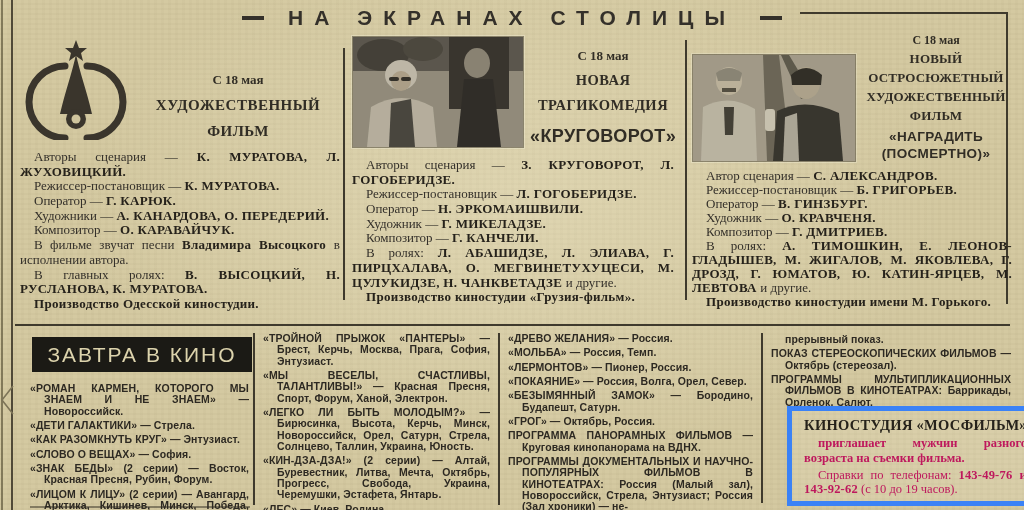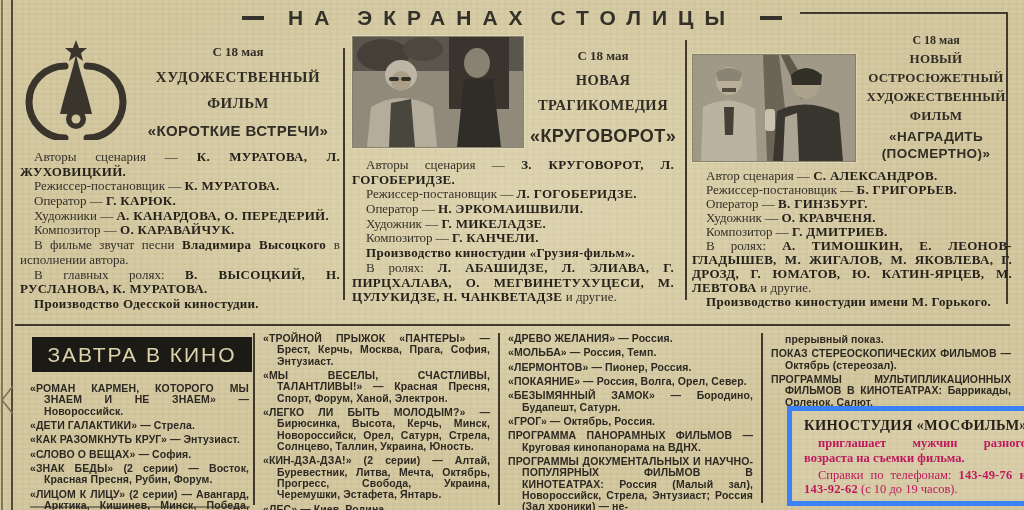--- a/index.html
+++ b/index.html
@@ -118,21 +118,20 @@
         <polygon points="55,0 58,8 66,8 60,13 62,21 55,16 48,21 50,13 44,8 52,8" fill="#3a352c"></polygon>
         <path d="M55,14 C58,30 66,52 71,74 L39,74 C44,52 52,30 55,14 Z" fill="#3a352c"></path>
         <circle cx="55" cy="79" r="10" fill="#3a352c"></circle>
         <circle cx="55" cy="79" r="4.5" fill="#cfc49c"></circle>
       </svg>
     </div>
     <div class="head-text">
       <div class="release-date">С 18 мая</div>
       <div class="kind">ХУДОЖЕСТВЕННЫЙ</div>
       <div class="kind">ФИЛЬМ</div>
-      <div class="film-title">«КОРОТКИЕ ВСТРЕЧИ»</div>
     </div>
   </div>
   <div class="credits">
     <p class="credit"><span>Авторы сценария — </span><b>К. МУРАТОВА, Л. ЖУХОВИЦКИЙ.</b><span></span></p>
     <p class="credit"><span>Режиссер-постановщик — </span><b>К. МУРАТОВА.</b><span></span></p>
     <p class="credit"><span>Оператор — </span><b>Г. КАРЮК.</b><span></span></p>
     <p class="credit"><span>Художники — </span><b>А. КАНАРДОВА, О. ПЕРЕДЕРИЙ.</b><span></span></p>
     <p class="credit"><span>Композитор — </span><b>О. КАРАВАЙЧУК.</b><span></span></p>
     <p class="credit"><span>В фильме звучат песни </span><b>Владимира Высоцкого </b><span>в исполнении автора.</span></p>
     <p class="credit"><span>В главных ролях: </span><b>В. ВЫСОЦКИЙ, Н. РУСЛАНОВА, К. МУРАТОВА.</b><span></span></p>
@@ -166,22 +165,22 @@
       <div class="kind">ТРАГИКОМЕДИЯ</div>
       <div class="film-title">«КРУГОВОРОТ»</div>
     </div>
   </div>
   <div class="credits">
     <p class="credit"><span>Авторы сценария — </span><b>З. КРУГОВОРОТ, Л. ГОГОБЕРИДЗЕ.</b><span></span></p>
     <p class="credit"><span>Режиссер-постановщик — </span><b>Л. ГОГОБЕРИДЗЕ.</b><span></span></p>
     <p class="credit"><span>Оператор — </span><b>Н. ЭРКОМАИШВИЛИ.</b><span></span></p>
     <p class="credit"><span>Художник — </span><b>Г. МИКЕЛАДЗЕ.</b><span></span></p>
     <p class="credit"><span>Композитор — </span><b>Г. КАНЧЕЛИ.</b><span></span></p>
+    <p class="credit"><span>В ролях: </span><b>Л. АБАШИДЗЕ, Л. ЭЛИАВА, Г. ПИРЦХАЛАВА, О. МЕГВИНЕТУХУЦЕСИ, М. ЦУЛУКИДЗЕ, Н. ЧАНКВЕТАДЗЕ </b><span>и другие.</span></p>
     <p class="credit"><span></span><b>Производство киностудии «Грузия-фильм».</b><span></span></p>
-    <p class="credit"><span>В ролях: </span><b>Л. АБАШИДЗЕ, Л. ЭЛИАВА, Г. ПИРЦХАЛАВА, О. МЕГВИНЕТУХУЦЕСИ, М. ЦУЛУКИДЗЕ, Н. ЧАНКВЕТАДЗЕ </b><span>и другие.</span></p>
   </div>
 </article>
 
 <article class="film" id="film-2">
   <div class="film-head">
     <div class="photo">
       <svg viewBox="0 0 162 106" width="162" height="106">
         <rect width="162" height="106" fill="#a79f8d"></rect>
         <path d="M70,0 L86,0 L98,106 L74,106 Z" fill="#6b6556"></path>
         <path d="M88,0 L96,0 L120,40 L108,44 Z" fill="#5c574a"></path>

